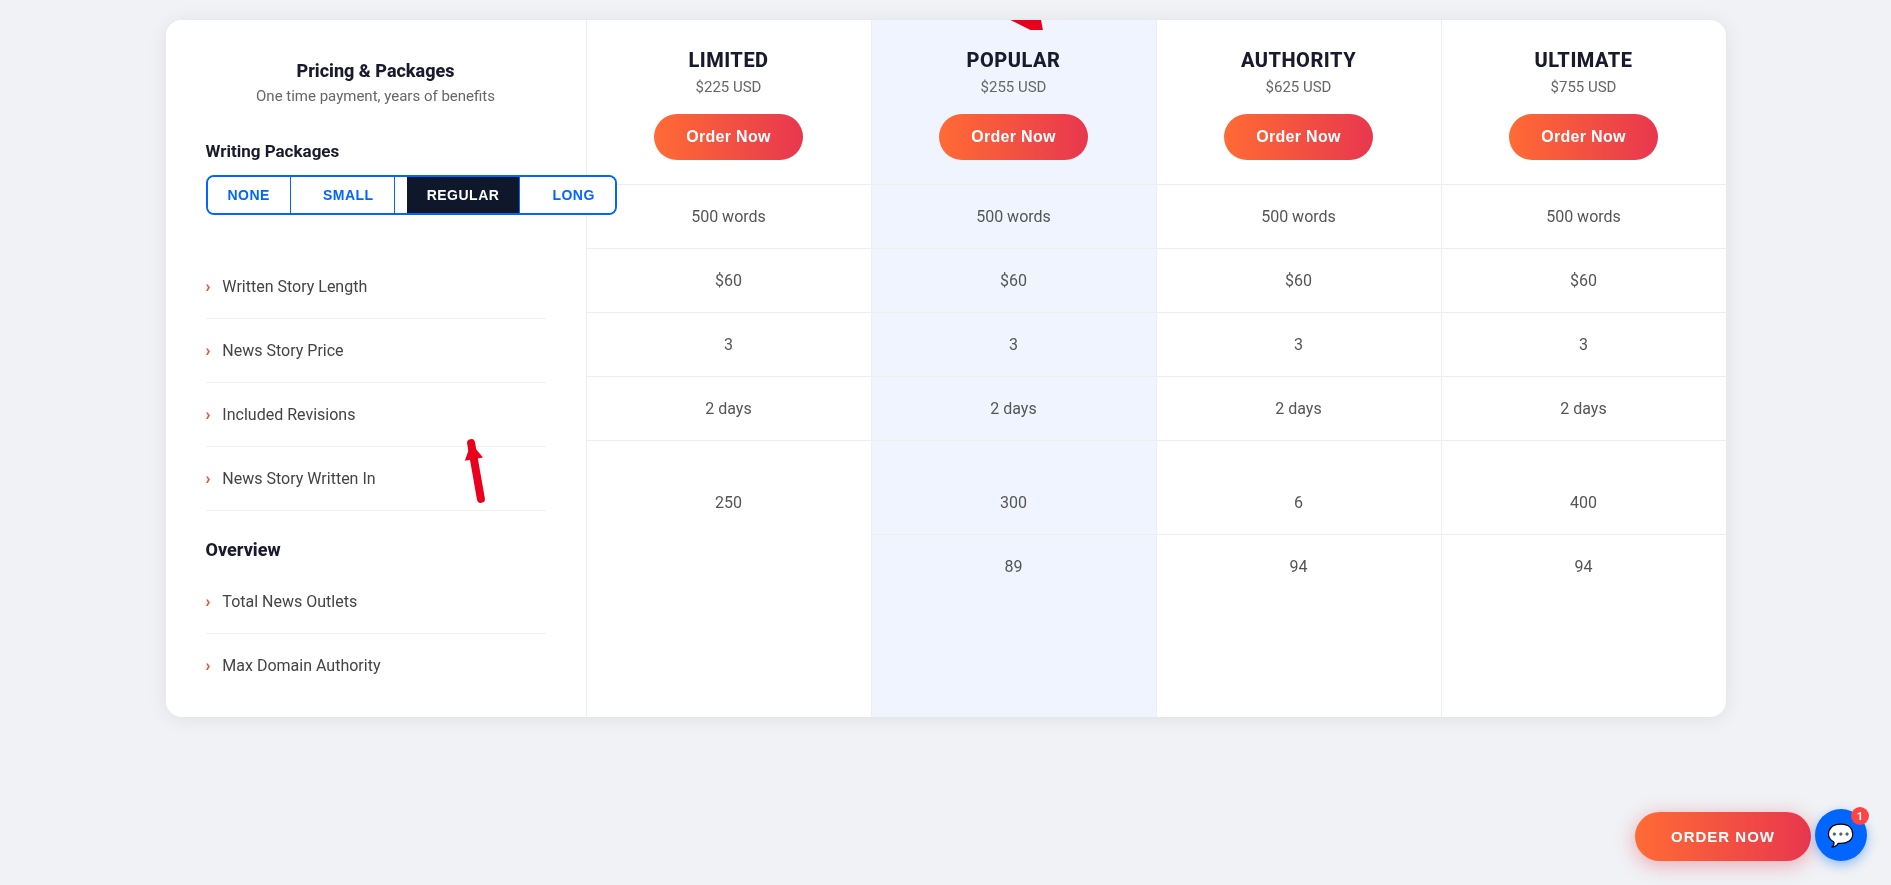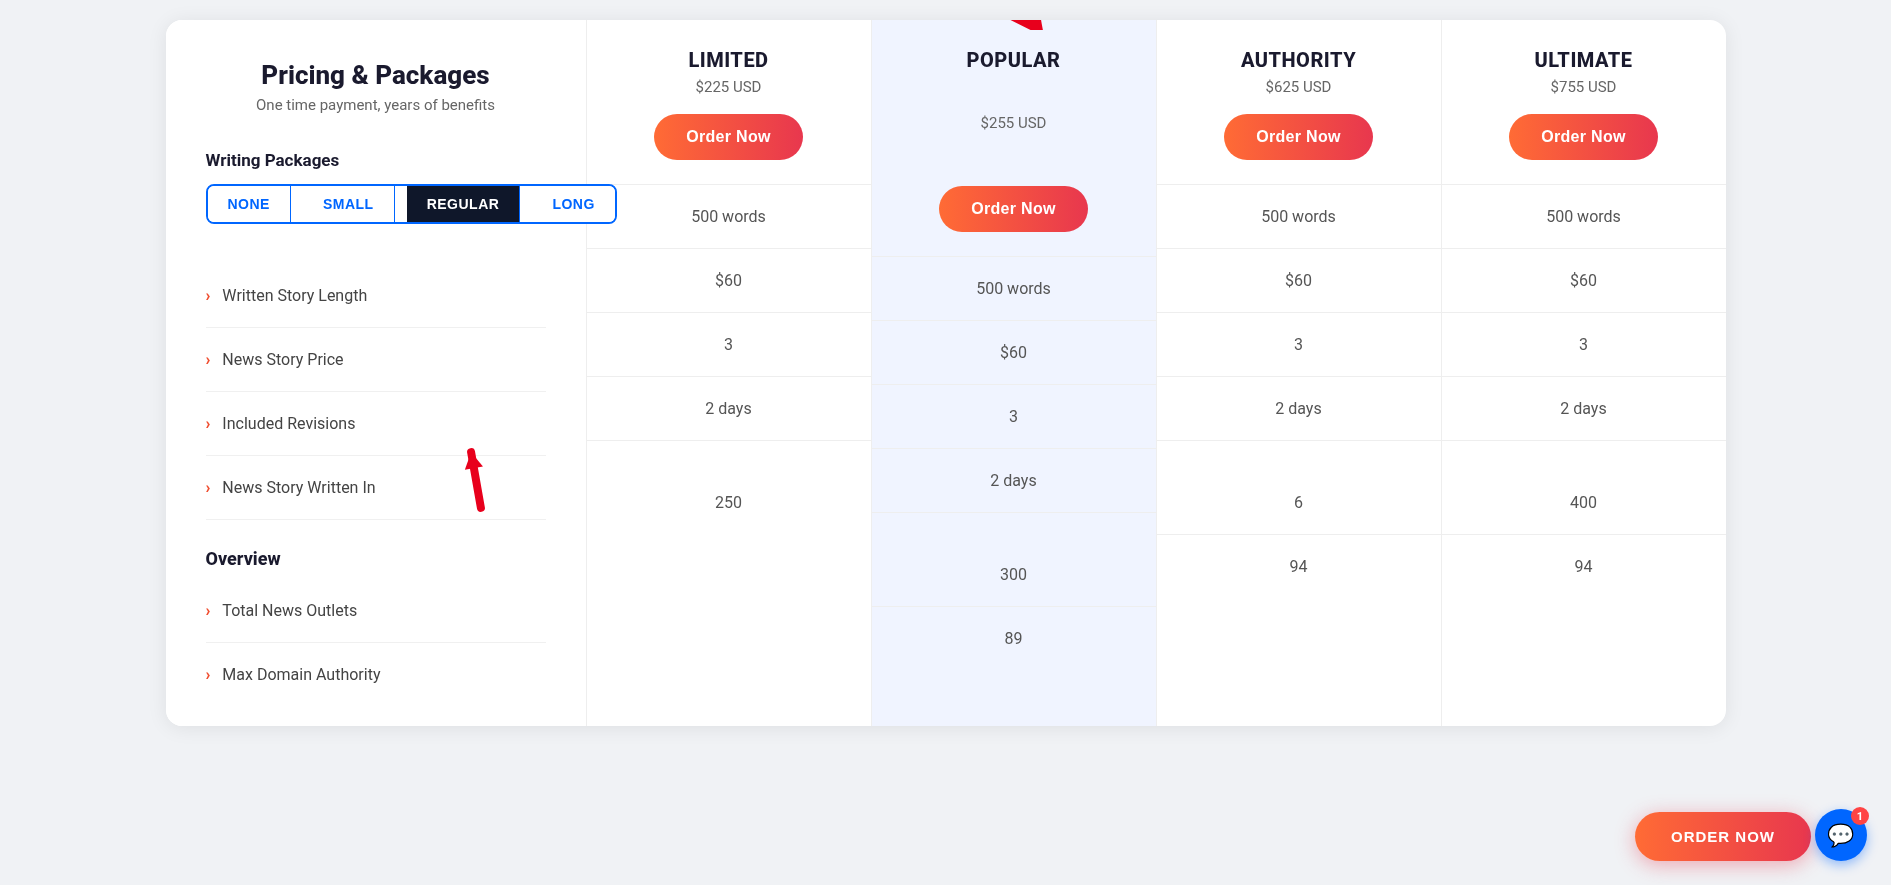--- a/index.html
+++ b/index.html
@@ -23,21 +23,21 @@
     }
     
     .left-panel {
       width: 420px;
       min-width: 420px;
       padding: 40px 40px 20px 40px;
       background: #fff;
       position: relative;
     }
     .panel-title {
-      font-size: 26px;
+      font-size: 18px;
       font-weight: 800;
       color: #1a1a2e;
       text-align: center;
       margin-bottom: 6px;
     }
     .panel-subtitle {
       font-size: 15px;
       color: #666;
       text-align: center;
       margin-bottom: 36px;
@@ -287,21 +287,21 @@
         <button class="order-btn">Order Now</button>
       </div>
       <div class="pkg-cell">500 words</div>
       <div class="pkg-cell">$60</div>
       <div class="pkg-cell">3</div>
       <div class="pkg-cell">2 days</div>
       <div class="pkg-cell" style="padding-top: 52px;">250</div>
     </div>
 
     <div class="pkg-col popular">
-      <div class="pkg-header popular-arrow-wrap" style="position:relative;gap:36px;">
+      <div class="pkg-header popular-arrow-wrap" style="position:relative;">
 
         <div style="position:absolute; top:-65px; left:50%; transform:translateX(-50%);">
           <svg width="75" height="75" viewBox="0 0 75 75" xmlns="http://www.w3.org/2000/svg">
             <defs>
               <marker id="arrowhead" markerWidth="6" markerHeight="6" refX="3" refY="3" orient="auto">
                 <polygon points="0 0, 6 3, 0 6" fill="#e8001c"></polygon>
               </marker>
             </defs>
 
             <line x1="10" y1="5" x2="55" y2="65" stroke="#e8001c" stroke-width="7" stroke-linecap="round" marker-end="url(#arrowhead)"></line>

